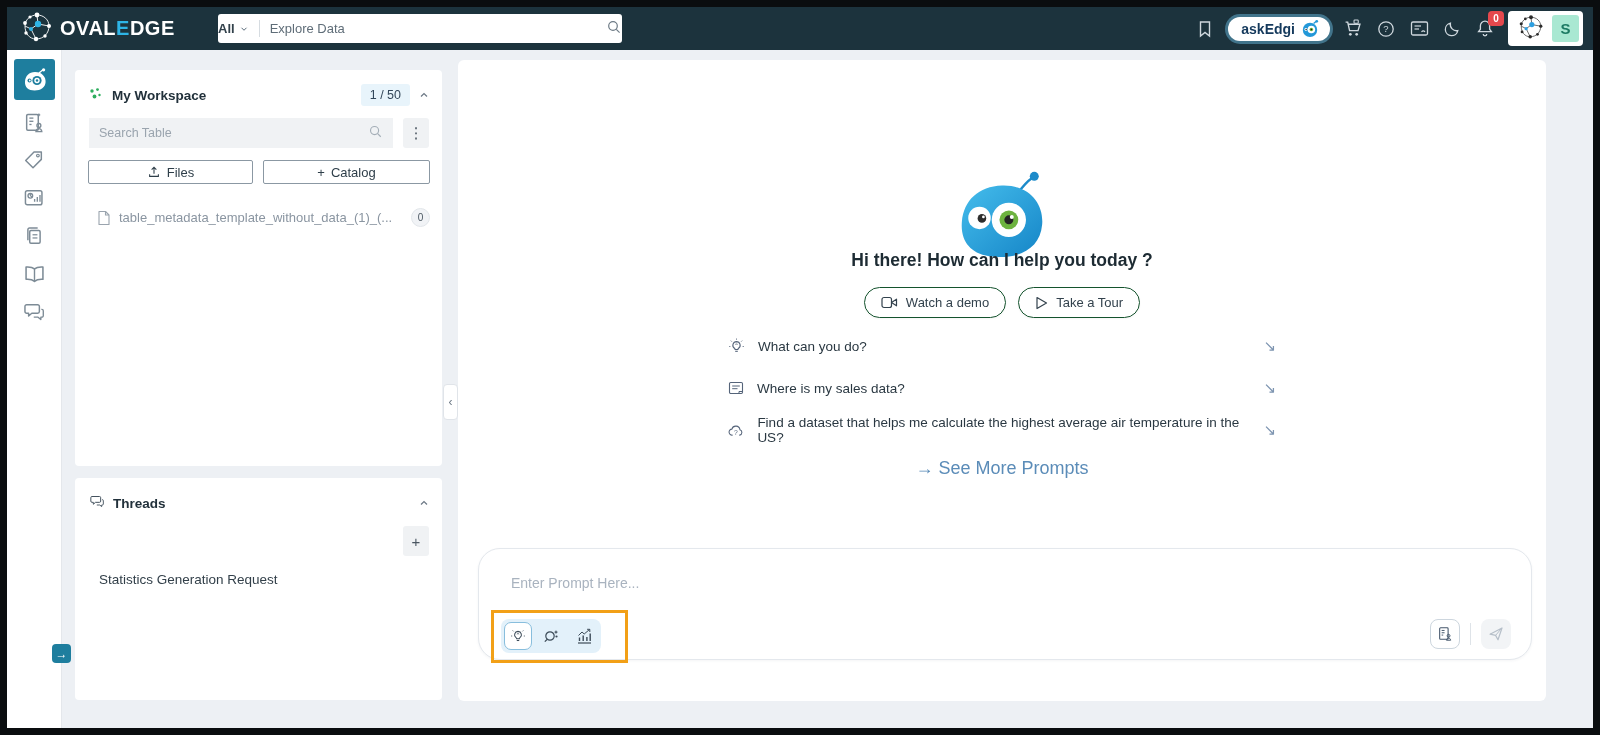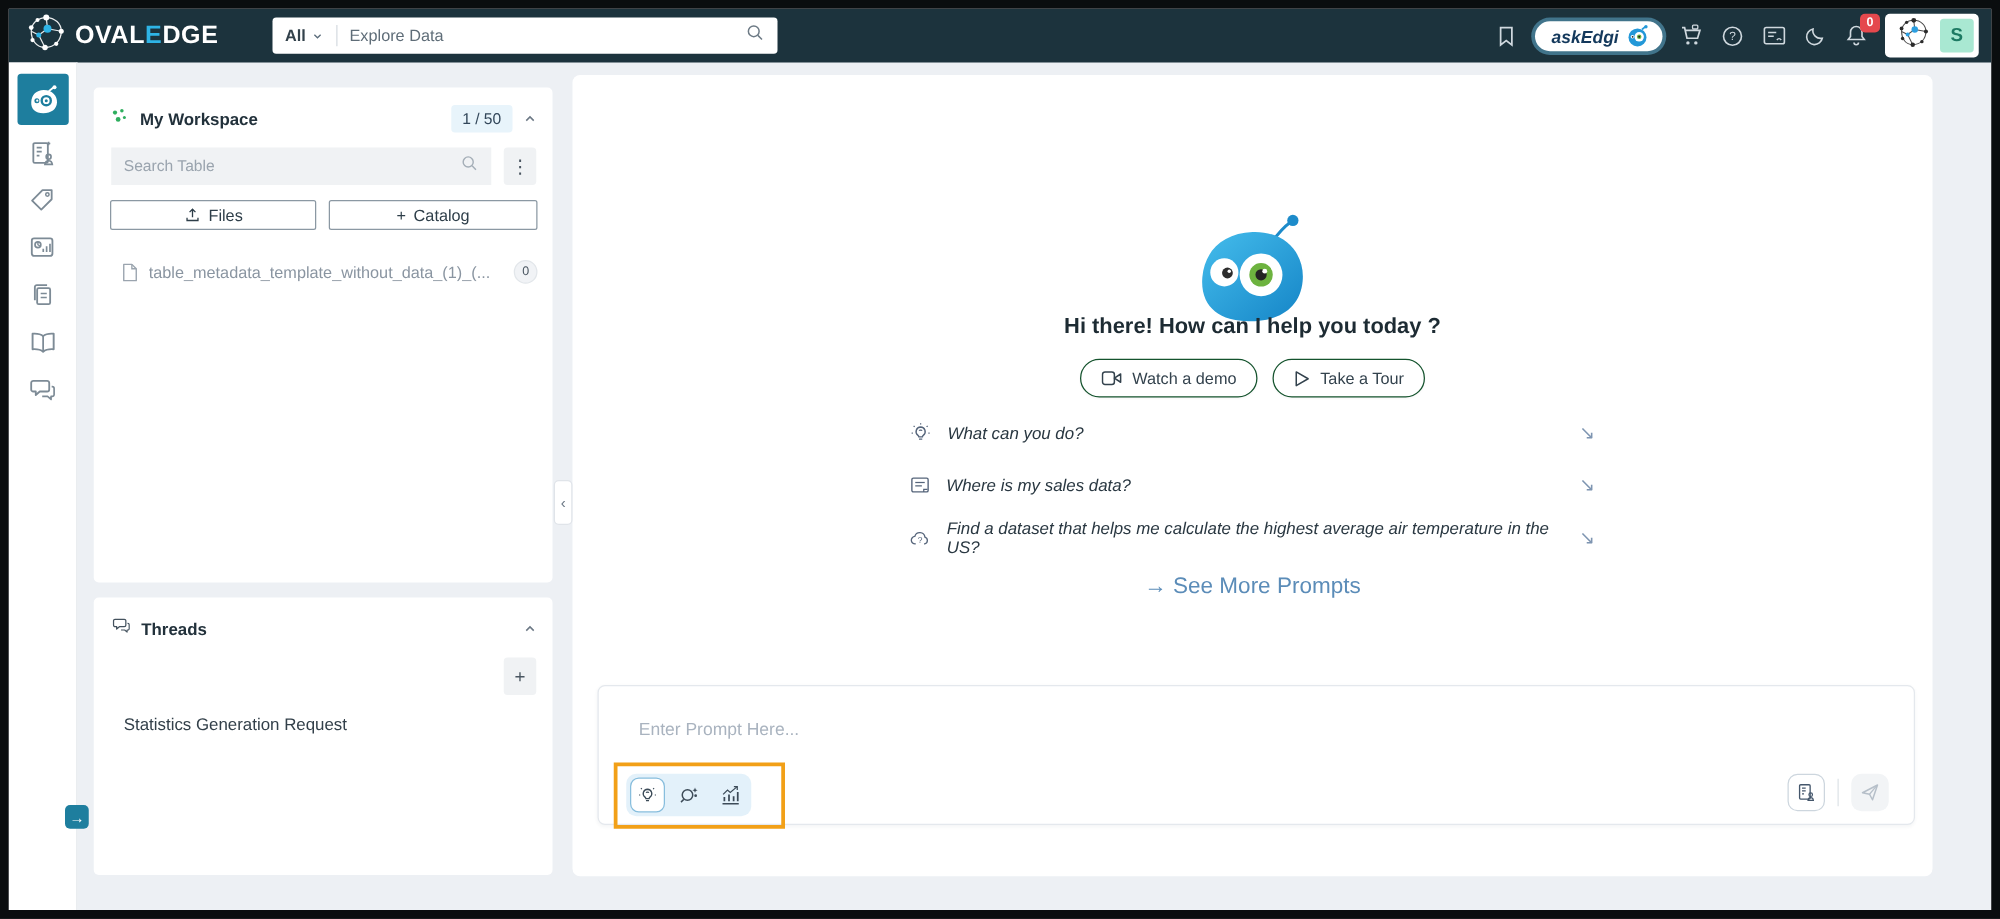--- a/index.html
+++ b/index.html
@@ -4,29 +4,29 @@
 <style>
   * { margin:0; padding:0; box-sizing:border-box; }
   html,body { width:1600px; height:735px; background:#0a0d0f; font-family:"Liberation Sans", sans-serif; overflow:hidden; }
   .app { position:absolute; left:7px; top:7px; width:1586px; height:721px; background:#edf0f4; overflow:hidden; }
 
   
   .nav { position:absolute; left:0; top:0; right:0; height:43px; background:#1c333d; }
   .brand { position:absolute; left:14px; top:0; height:43px; display:flex; align-items:center; gap:7px; }
   .brand-text { font-size:20px; font-weight:bold; color:#fff; letter-spacing:.5px; }
   .brand-text .cy { color:#2eb4e6; }
-  .nav-search { position:absolute; left:211px; top:7px; width:404px; height:29px; background:#fff; border-radius:3px; display:flex; align-items:center; padding:0 10px; }
+  .nav-search { position:absolute; left:211px; top:7px; width:404px; height:29px; background:#fff; border-radius:3px; display:flex; align-items:center; padding:0 0; }
   .scope { display:flex; align-items:center; gap:4px; font-size:13px; font-weight:bold; color:#32414b; cursor:pointer; }
   .vdiv { width:1px; height:17px; background:#d6dce1; margin:0 10px; }
   .nav-search input { flex:1; border:none; outline:none; font-size:13px; color:#32414b; background:transparent; font-family:inherit; }
   .nav-search input::placeholder { color:#5f6d78; }
   .nav-right { position:absolute; right:10px; top:0; height:43px; display:flex; align-items:center; gap:13px; }
   .nico { display:grid; place-items:center; width:20px; height:20px; cursor:pointer; }
   .askedgi { display:flex; align-items:center; gap:6px; background:#fff; border-radius:14px; padding:3px 11px 3px 13px; box-shadow:0 0 0 3px rgba(110,195,235,.45); cursor:pointer; }
-  .askedgi span { font-size:14px; font-weight:bold; font-style:italic; color:#14395c; }
+  .askedgi span { font-size:14px; font-weight:bold; color:#14395c; }
   .bell-wrap { position:relative; }
   .bell-badge { position:absolute; top:-8px; right:-9px; min-width:16px; height:15px; background:#e5484d; color:#fff; border-radius:4px; font-size:10px; font-weight:bold; display:grid; place-items:center; padding:0 3px; }
   .profile { display:flex; align-items:center; gap:8px; background:#fff; border-radius:4px; padding:3px 4px 3px 10px; height:35px; cursor:pointer; }
   .avatar { width:27px; height:27px; background:#a9e8d2; border-radius:3px; display:grid; place-items:center; font-size:15px; font-weight:bold; color:#1d7a63; }
 
   
   .rail { position:absolute; left:0; top:43px; width:55px; bottom:0; background:#fff; border-right:1px solid #e4e7eb; }
   .rail-active { position:absolute; left:7px; top:9px; width:41px; height:41px; background:#1e7e9e; border-radius:3px; display:grid; place-items:center; cursor:pointer; }
   .rail-ic { position:absolute; left:0; width:54px; height:26px; display:flex; justify-content:center; align-items:center; cursor:pointer; }
   .expand-btn { position:absolute; left:45px; top:637px; width:19px; height:19px; background:#1e7e9e; border-radius:4px; color:#fff; font-size:12px; display:grid; place-items:center; cursor:pointer; z-index:5; }
@@ -53,25 +53,25 @@
 
   
   .main { position:absolute; left:451px; top:53px; width:1088px; height:641px; background:#fff; border-radius:6px; }
   .collapse-handle { position:absolute; left:436px; top:377px; width:15px; height:36px; background:#fff; border:1px solid #e0e4e9; border-radius:4px; display:grid; place-items:center; font-size:12px; color:#6c7885; cursor:pointer; z-index:4; }
   .mascot { position:absolute; left:50%; top:108px; transform:translateX(-50%); }
   .greet { position:absolute; top:190px; width:100%; text-align:center; font-size:17.5px; font-weight:bold; color:#1d2b33; }
   .cta-row { position:absolute; top:227px; width:100%; display:flex; justify-content:center; gap:12px; }
   .cta { height:31px; border:1px solid #14532d; border-radius:16px; background:#fff; display:flex; align-items:center; gap:8px; padding:0 16px; font-size:13px; color:#33424d; cursor:pointer; box-shadow:0 1px 2px rgba(0,0,0,.04); }
   .suggs { position:absolute; left:50%; top:265px; transform:translateX(-50%); width:548px; }
   .sugg { display:flex; align-items:center; gap:13px; height:42px; cursor:pointer; }
-  .sugg-txt { font-size:13.5px; color:#2a3842; font-weight:500;font-style:italic; }
+  .sugg-txt { font-size:13.5px; color:#2a3842; font-weight:500; }
   .sugg-arrow { margin-left:auto; color:#7e95b1; font-size:15px; }
   .see-more { position:absolute; top:398px; width:100%; text-align:center; font-size:18px; color:#5b8cb8; cursor:pointer; }
 
-  .prompt-card { position:absolute; left:20px; top:488px; width:1054px; height:112px; border:1px solid #e4e8ed; border-radius:6px; background:#fff; box-shadow:0 1px 3px rgba(30,50,70,.05); }
+  .prompt-card { position:absolute; left:20px; top:488px; width:1054px; height:112px; border:1px solid #e4e8ed; border-radius:22px; background:#fff; box-shadow:0 1px 3px rgba(30,50,70,.05); }
   .prompt-card textarea { position:absolute; left:32px; top:26px; width:700px; height:36px; border:none; outline:none; resize:none; font-size:14px; color:#43505a; font-family:inherit; background:transparent; }
   .prompt-card textarea::placeholder { color:#a9b3bf; }
   .tools { position:absolute; left:22px; top:70px; height:34px; background:#e3f1fa; border-radius:8px; display:flex; align-items:center; gap:5px; padding:0 3px; }
   .tool-btn { width:28px; height:28px; border-radius:7px; display:grid; place-items:center; cursor:pointer; }
   .tool-btn.sel { background:#fff; border:1px solid #88bedd; }
   .annotation { position:absolute; left:12px; top:61px; width:137px; height:53px; border:3px solid #f2a017; pointer-events:none; z-index:6; }
   .side-actions { position:absolute; right:20px; top:70px; display:flex; align-items:center; gap:10px; }
   .side-btn { width:30px; height:30px; border-radius:8px; display:grid; place-items:center; cursor:pointer; }
   .side-btn.doc { border:1px solid #cdd6de; background:#fff; }
   .side-btn.send { background:#f2f4f6; }

